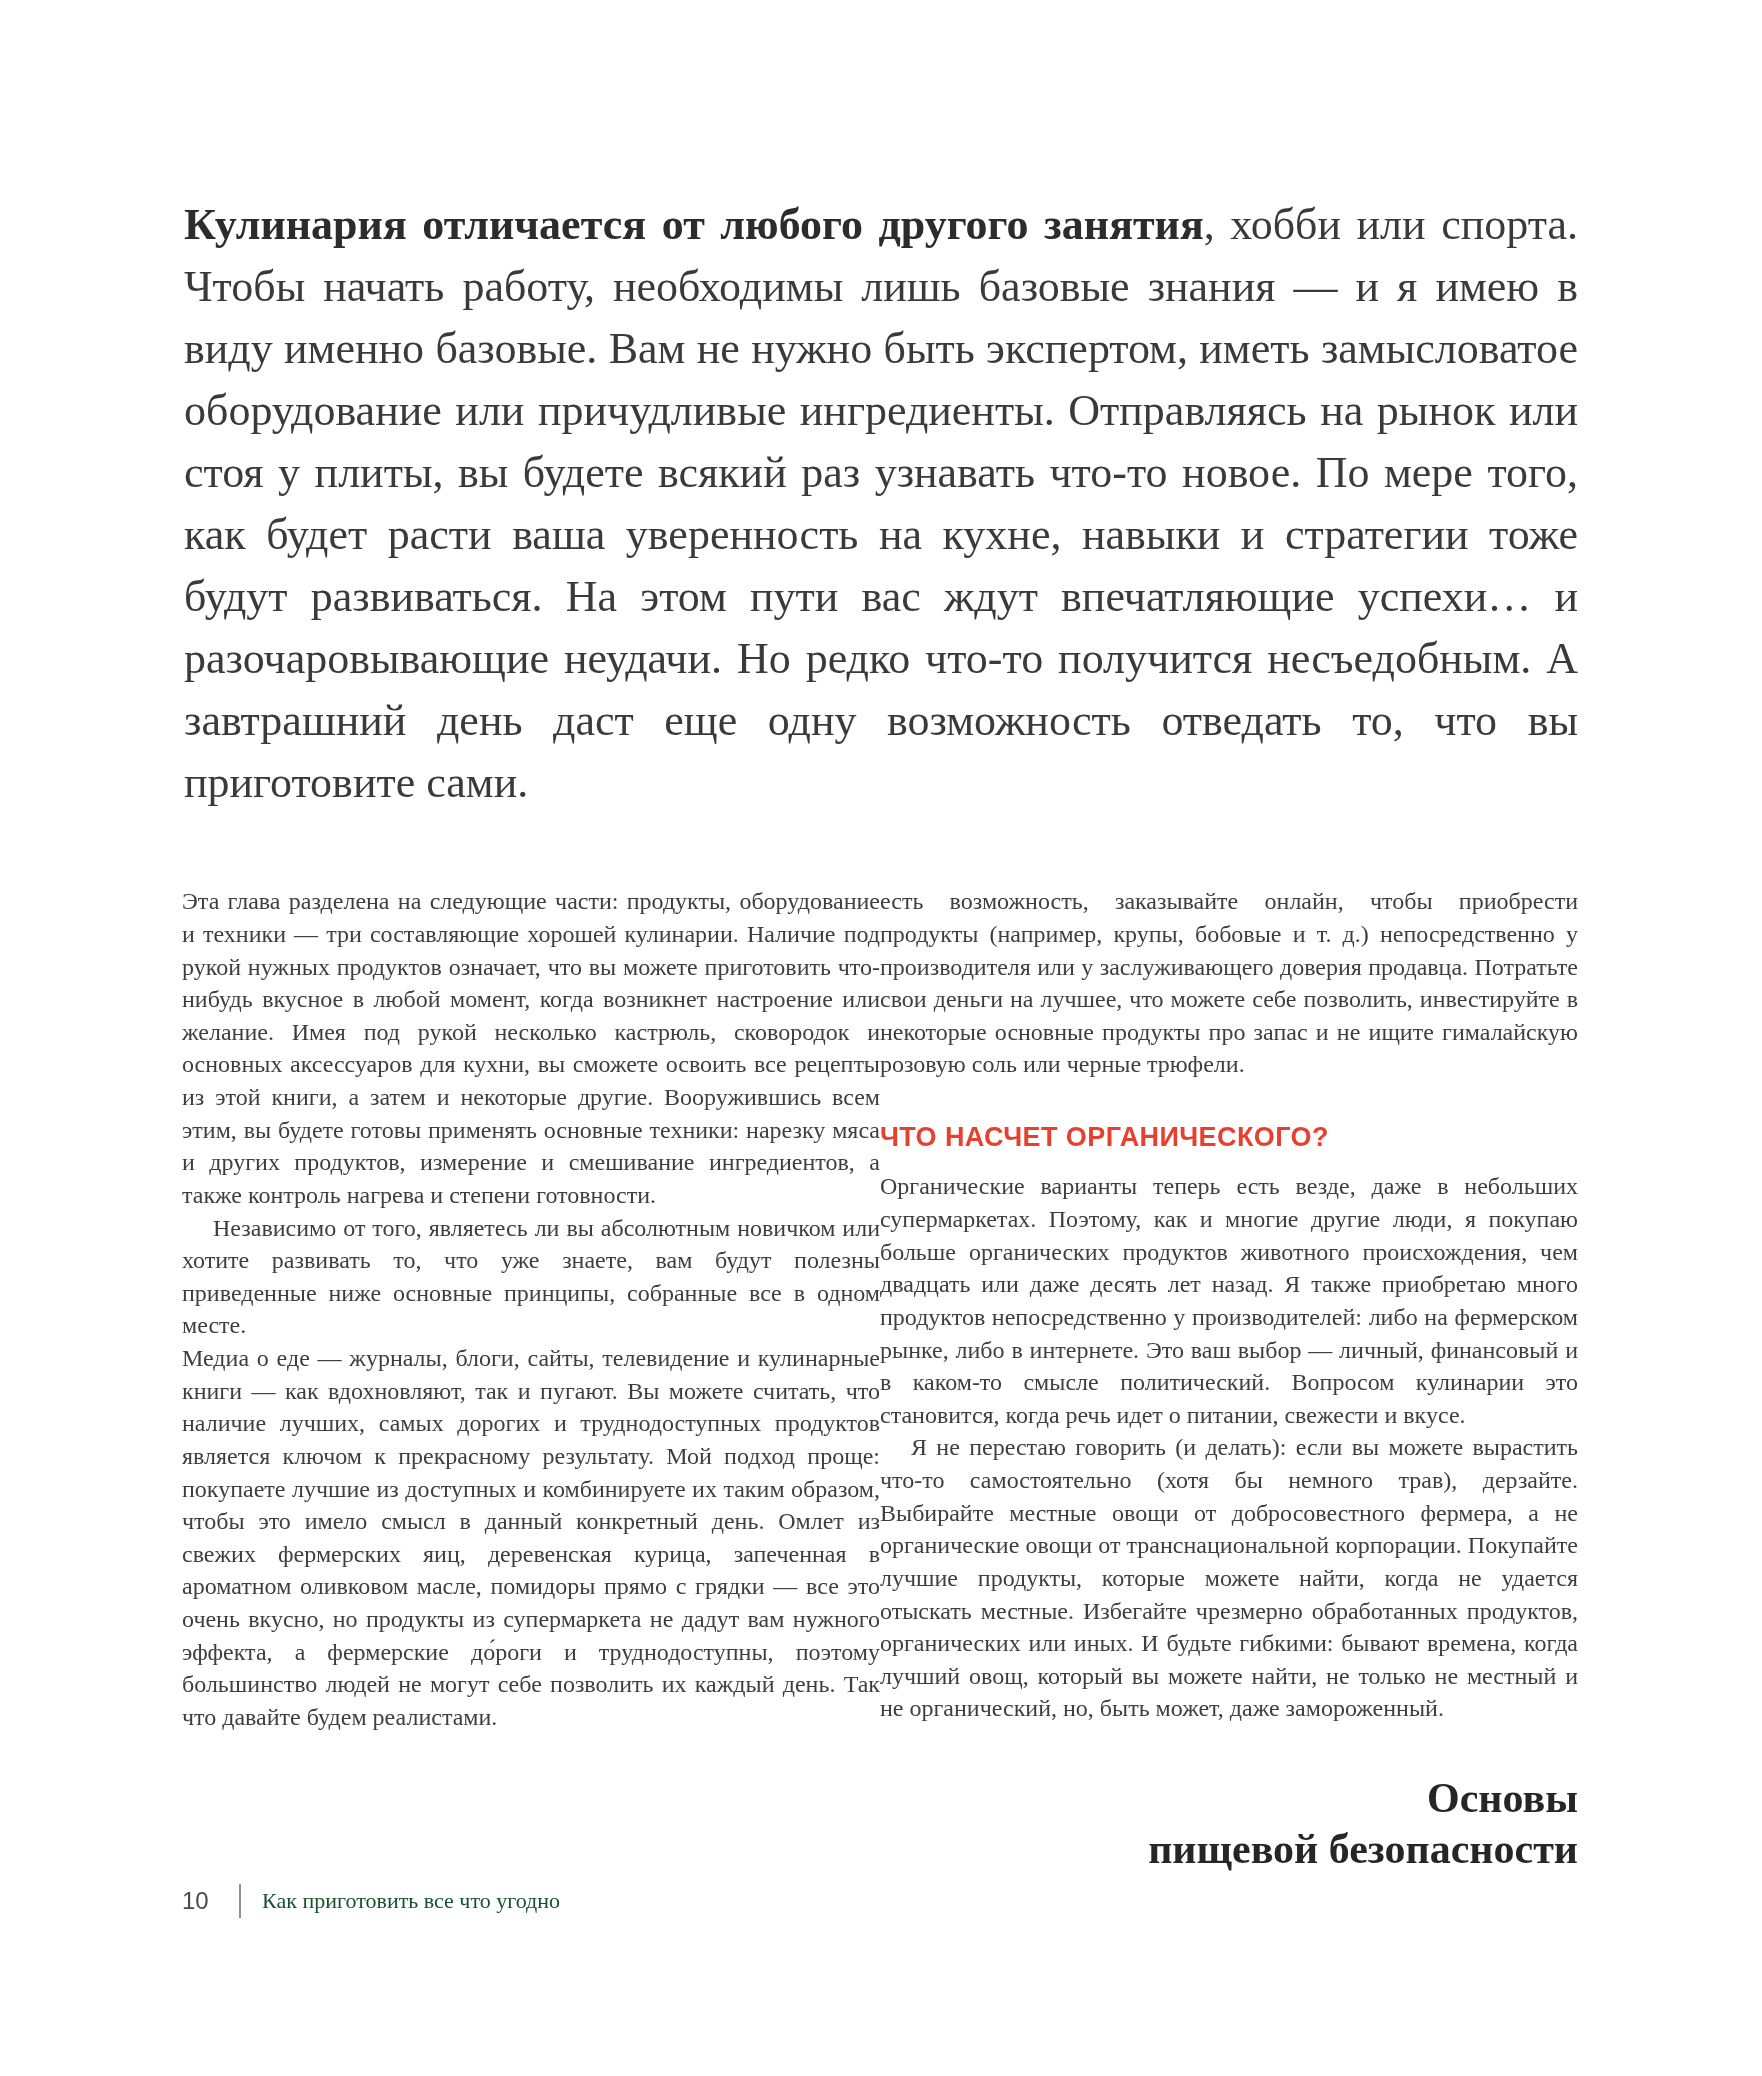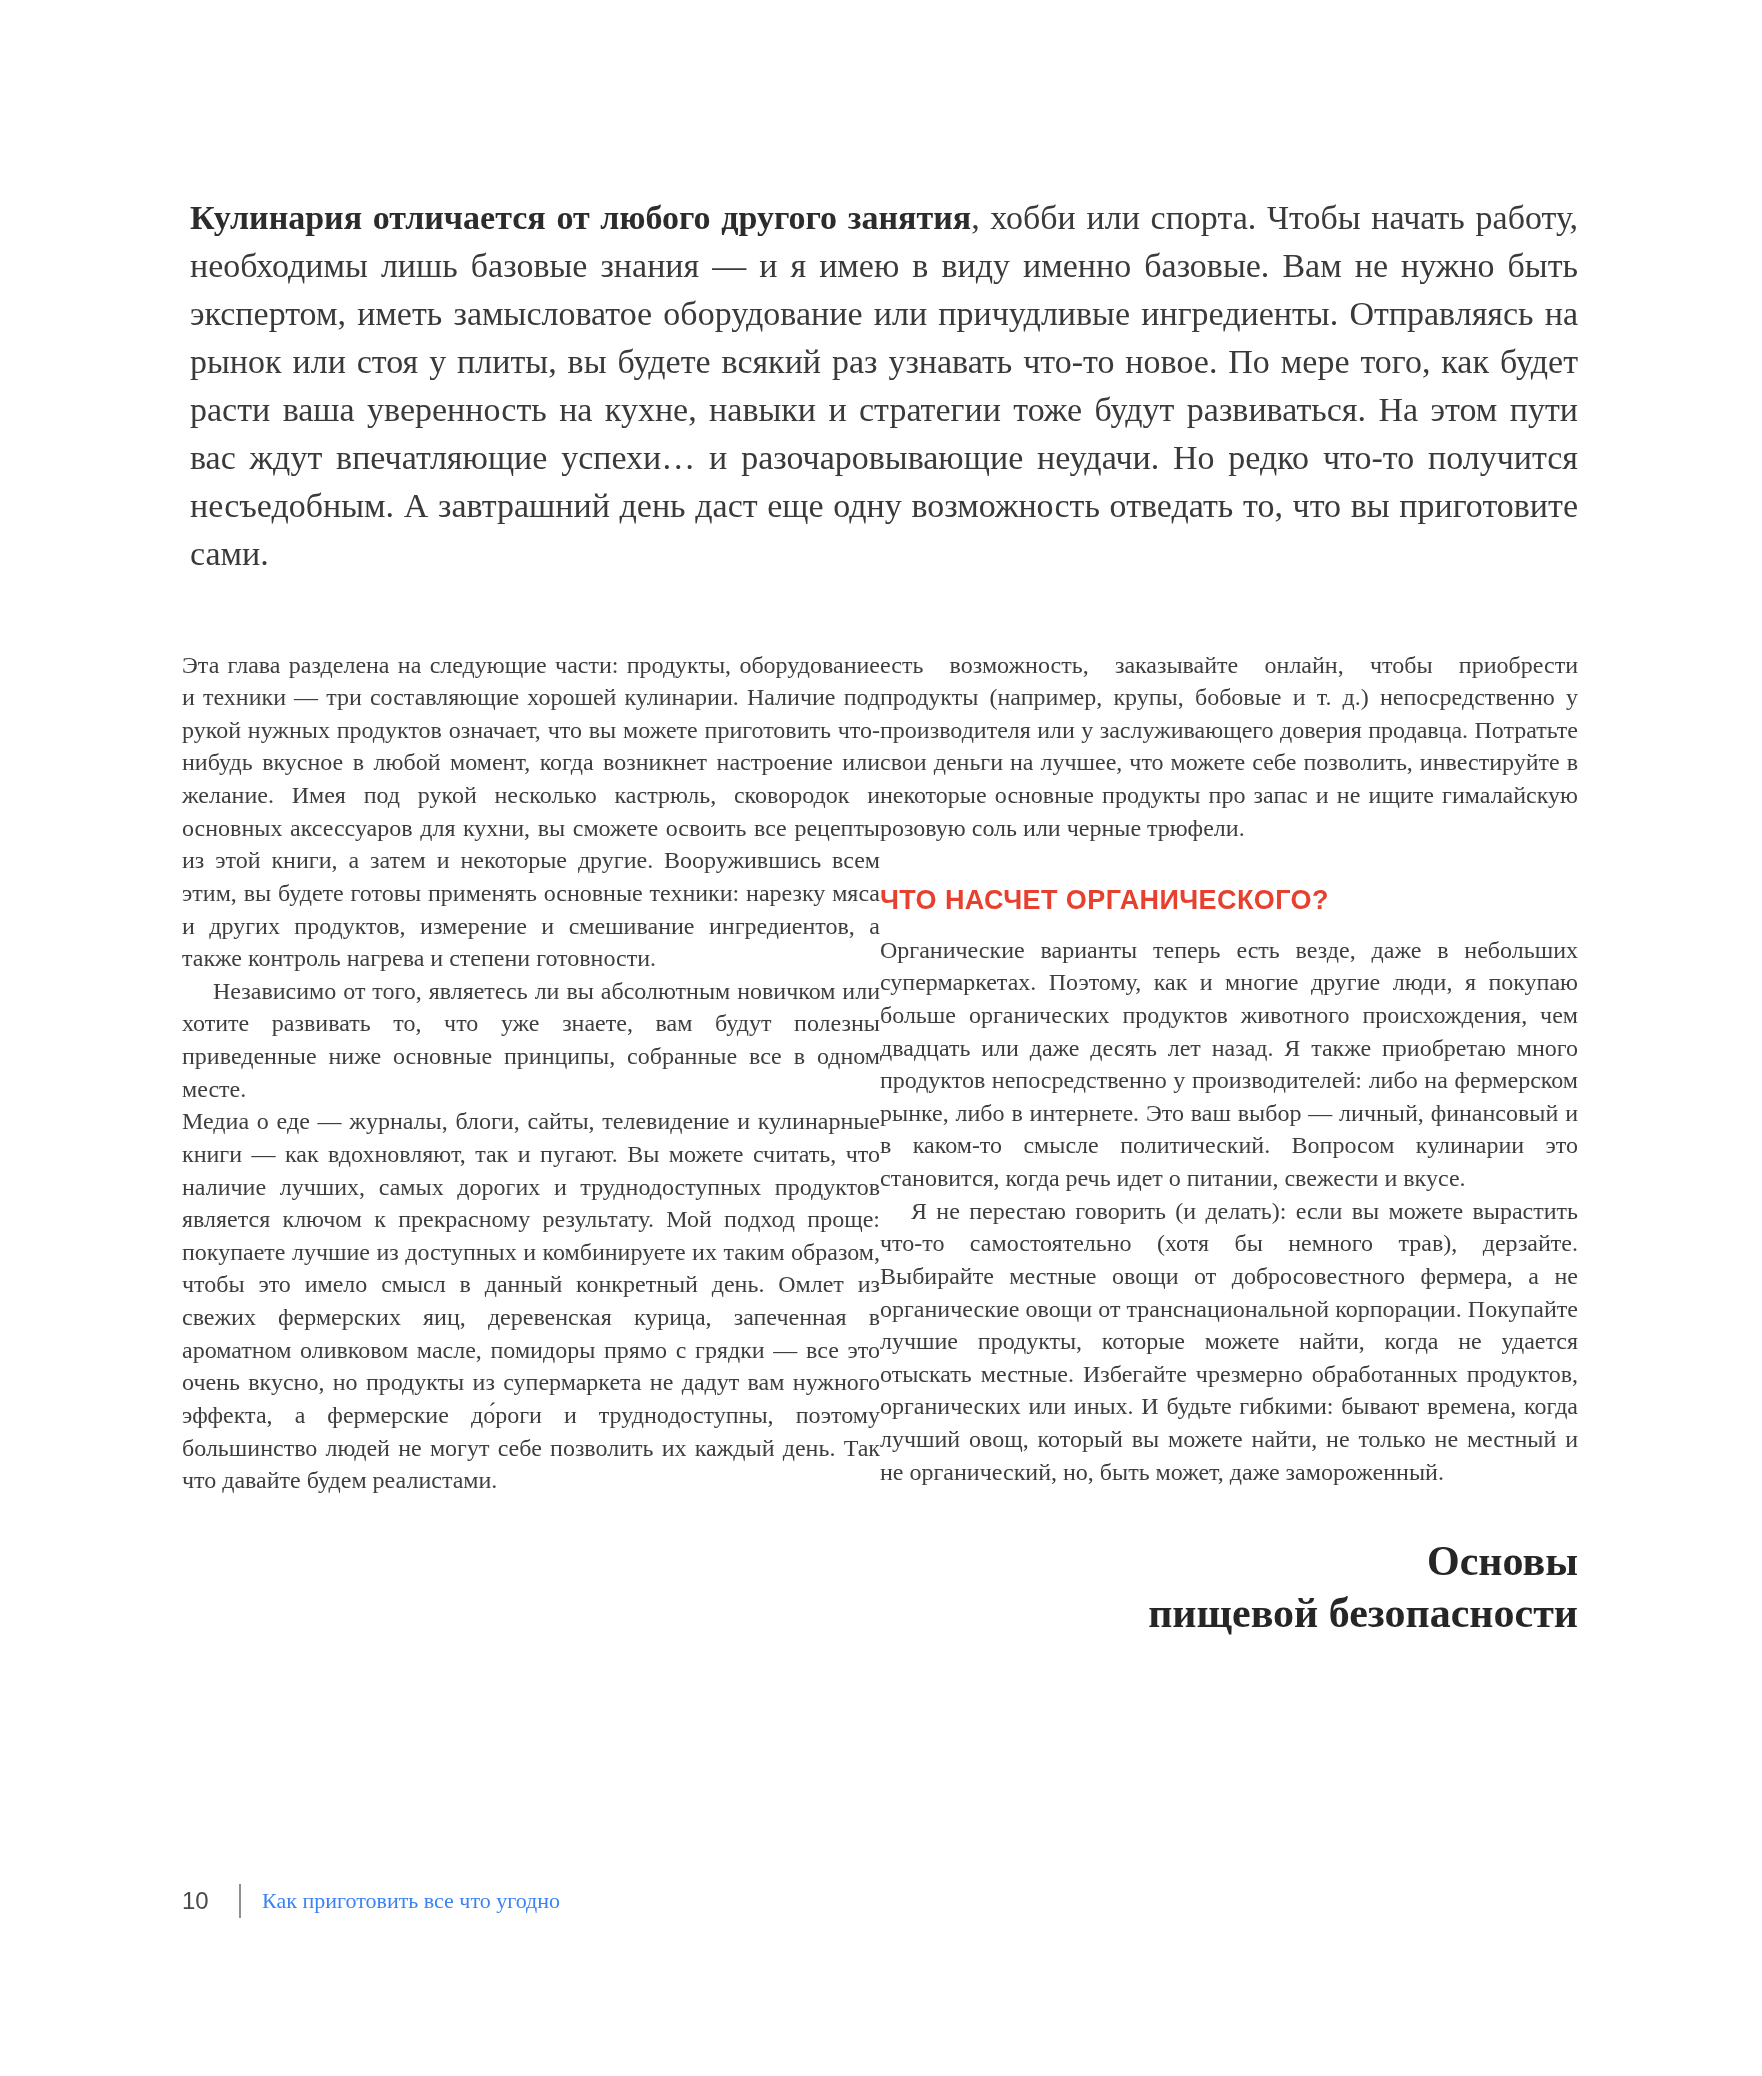--- a/index.html
+++ b/index.html
@@ -17,22 +17,22 @@
     overflow: hidden;
   }
   .content {
     position: absolute;
     left: 182px;
     right: 185px;
     top: 194px;
   }
   
   .intro {
-    margin: 0 0 71px 8px;
-    font-size: 34px;
+    margin: 0 0 71px 2px;
+    font-size: 44px;
     line-height: 1.41;
     text-align: justify;
     color: #3a3a3a;
   }
   .intro .lead {
     font-weight: bold;
     color: #2c2c2c;
   }
   
   .columns {
@@ -101,21 +101,21 @@
   }
   .footer-divider {
     width: 1.5px;
     height: 34px;
     background: #8f8f8f;
     margin: 0 21.6px 0 17px;
   }
   .running-title {
     font-family: "Liberation Serif", serif;
     font-size: 22px;
-    color: #3b82f6;
+    color: #14532d;
     text-align: right;
   }
 </style>
 </head>
 <body>
 
 <div class="page">
   <div class="content">
 
     <p class="intro"><span class="lead">Кулинария отличается от любого другого занятия</span><span>, хобби или спорта. Чтобы начать работу, необходимы лишь базовые знания — и я имею в виду именно базовые. Вам не нужно быть экспертом, иметь замысловатое оборудование или причудливые ингредиенты. Отправляясь на рынок или стоя у плиты, вы будете всякий раз узнавать что-то новое. По мере того, как будет расти ваша уверенность на кухне, навыки и стратегии тоже будут развиваться. На этом пути вас ждут впечатляющие успехи… и разочаровывающие неудачи. Но редко что-то получится несъедобным. А завтрашний день даст еще одну возможность отведать то, что вы приготовите сами.</span></p>

